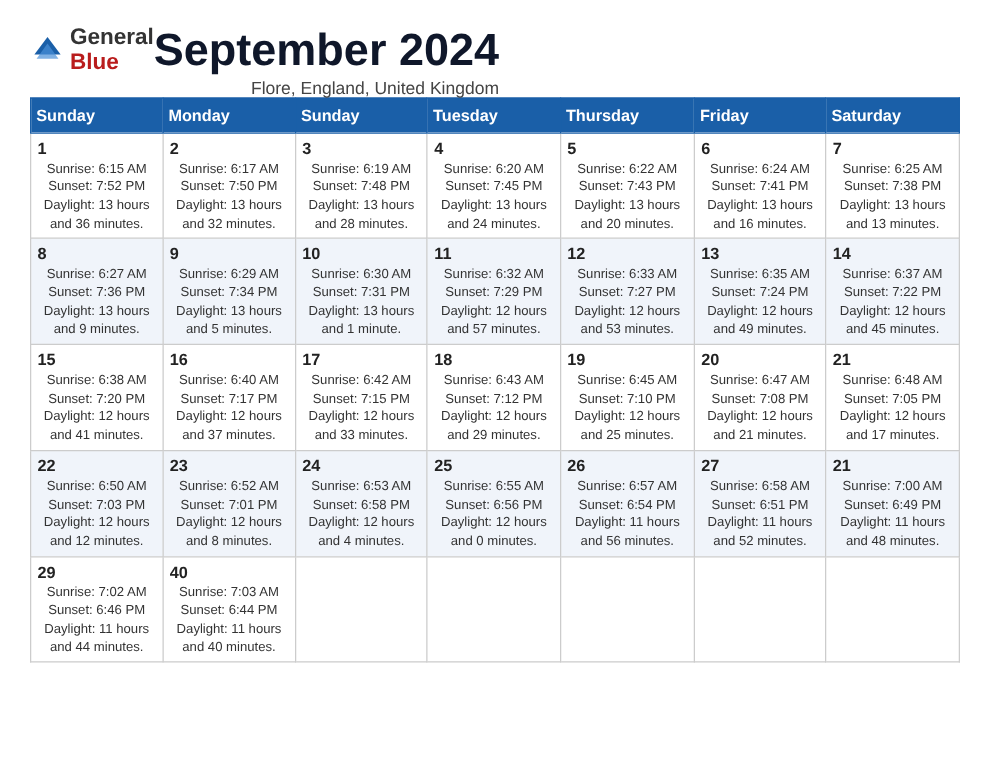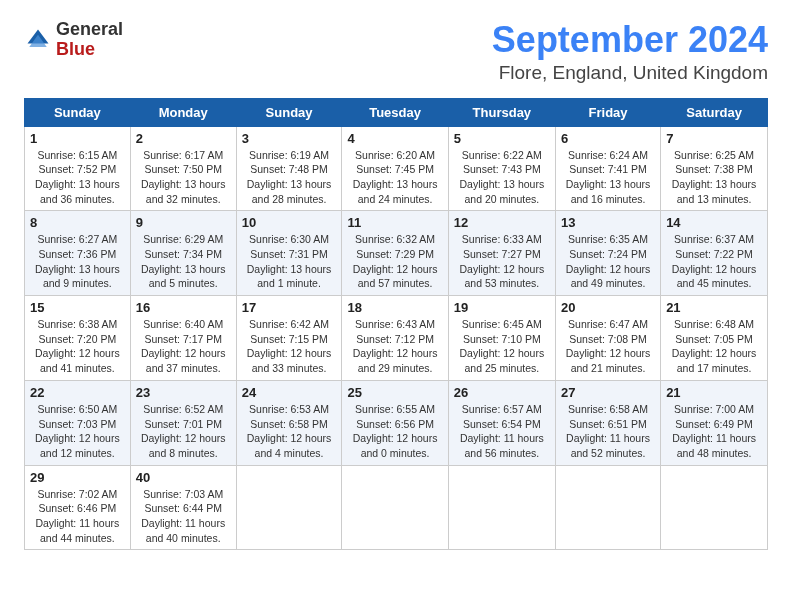--- a/index.html
+++ b/index.html
@@ -11,23 +11,21 @@
       overflow: hidden;
     }
     .page {
       width: 792px;
       min-height: 612px;
       padding: 20px 24px 16px 24px;
       background: #fff;
     }
     .header {
       display: flex;
-      justify-content: space-between;
       align-items: flex-start;
-      margin-bottom: 14px;
     }
     .logo {
       display: flex;
       align-items: center;
       gap: 4px;
     }
     .logo-text {
       font-size: 18px;
       font-weight: bold;
       line-height: 1.1;
@@ -37,38 +35,38 @@
     .logo-icon {
       width: 28px;
       height: 28px;
     }
     .title-block {
       text-align: right;
     }
     .month-title {
       font-size: 36px;
       font-weight: bold;
-      color: #3b82f6;
+      color: #0f172a;
       line-height: 1.1;
     }
     .location {
-      font-size: 19px;
+      font-size: 14px;
       color: #444;
       margin-top: 2px;
     }
     .calendar {
       width: 100%;
       border-collapse: collapse;
       font-size: 11px;
     }
     .calendar th {
       background: #1a5fa8;
       color: #fff;
       padding: 6px 4px;
-      text-align: center;
+      text-align: left;
       font-size: 13px;
       font-weight: bold;
       border: 1px solid #1a5fa8;
     }
     .calendar td {
       border: 1px solid #ccc;
       vertical-align: top;
       padding: 4px 5px;
       width: 113px;
       min-height: 80px;

